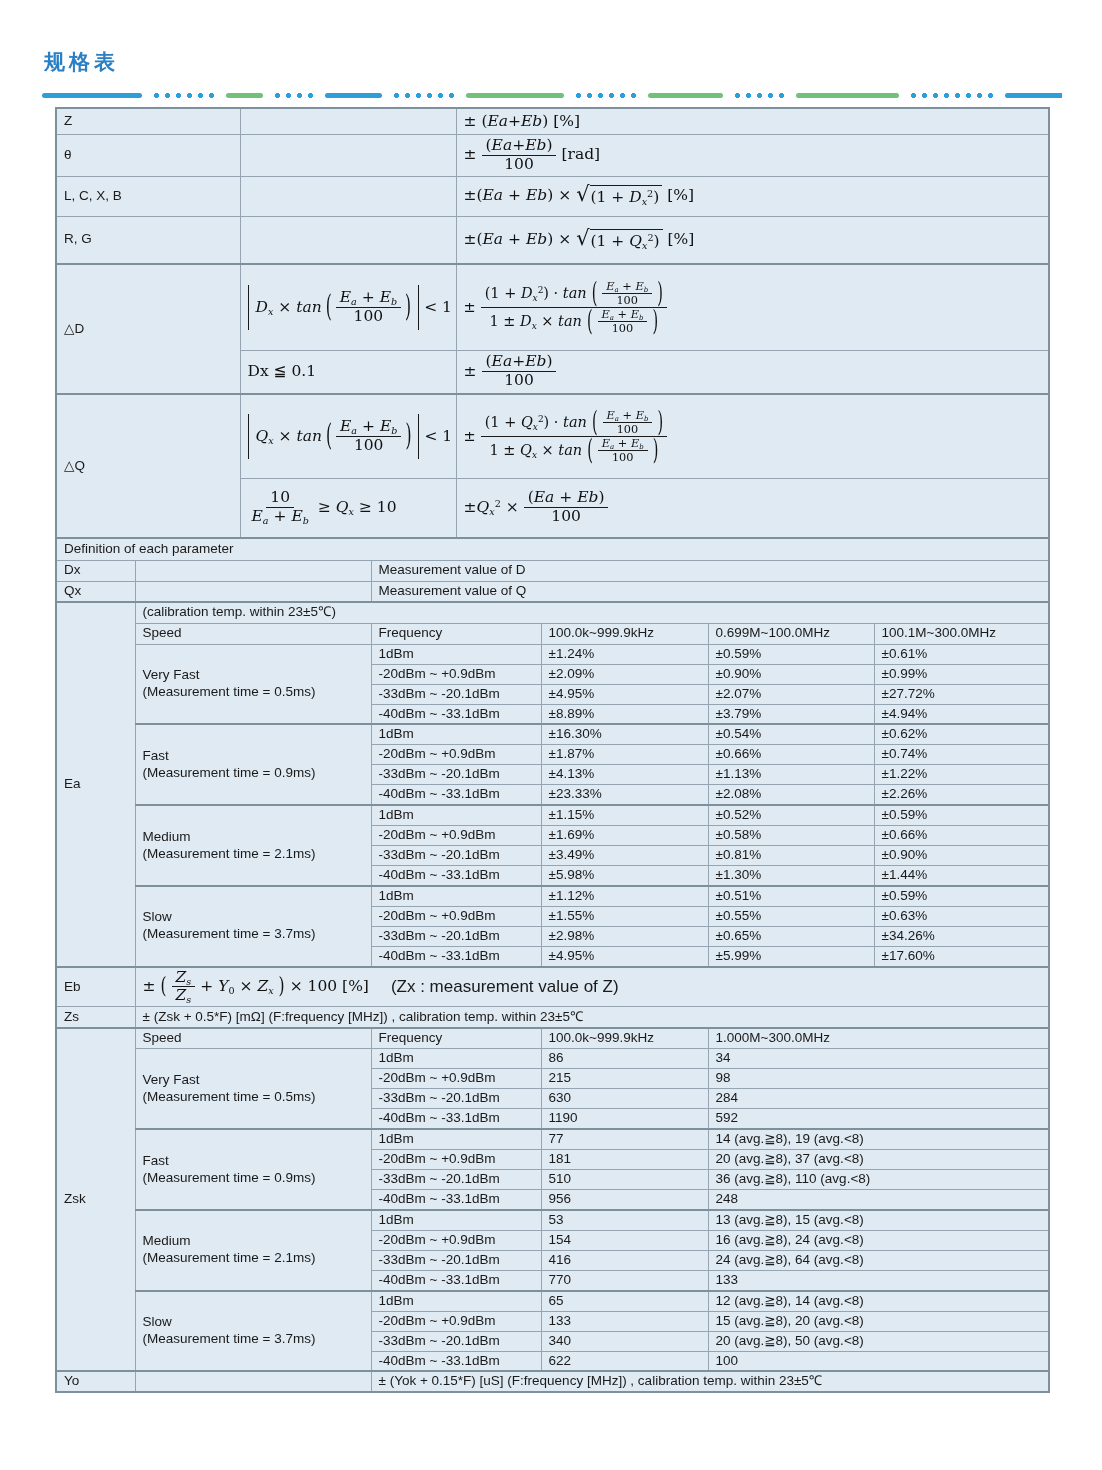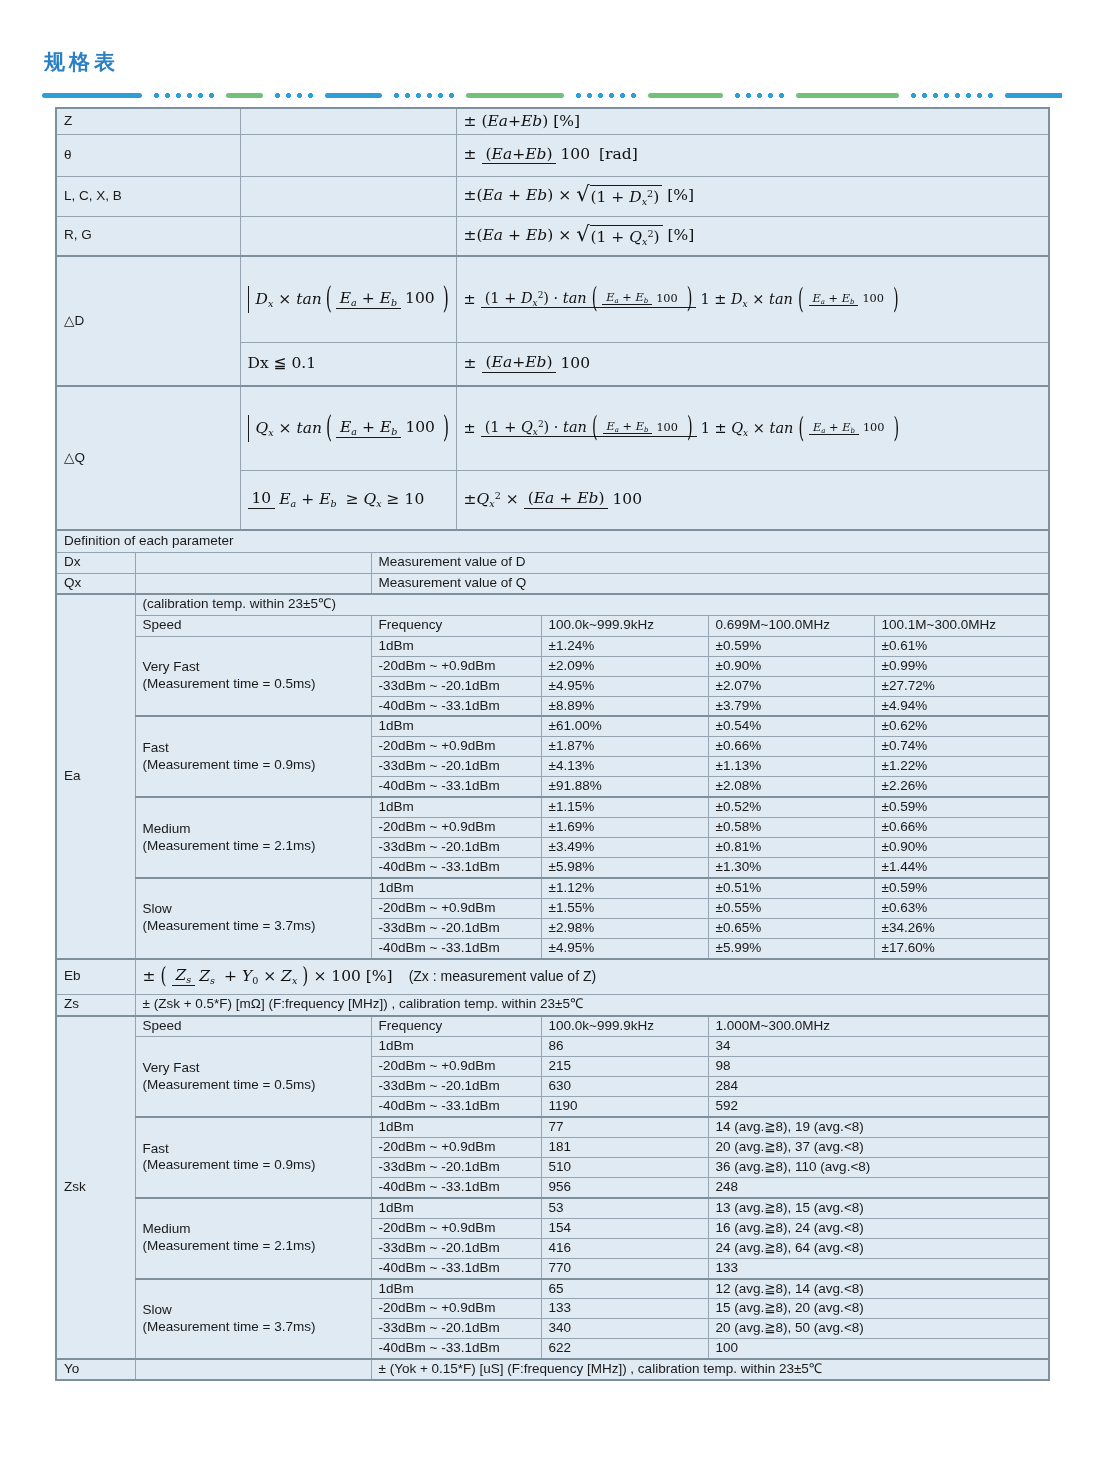--- a/index.html
+++ b/index.html
@@ -23,31 +23,31 @@
   tr.gb td{border-top:2px solid #7e909c;}
   td.sp{border-left-color:#bac8d1;}
   td.lab{vertical-align:middle;}
   .two-line span{display:block;}
   
   .math{font-family:"DejaVu Serif",serif;font-size:15.5px;color:#111;}
   .math i{font-style:italic;}
   sub{font-size:.62em;line-height:0;vertical-align:-0.35em;}
   sup{font-size:.62em;line-height:0;vertical-align:0.55em;}
   .fx{display:inline-flex;align-items:center;gap:5px;white-space:nowrap;}
-  .fr{display:inline-flex;flex-direction:row;align-items:center;vertical-align:middle;line-height:1.15;}
+  .fr{display:inline-flex;flex-direction:column;align-items:center;vertical-align:middle;line-height:1.15;}
   .fr > .n{border-bottom:1.2px solid #1a1a1a;padding:0 4px;}
   .fr > .d{padding:0 4px;}
   .fr .fr{font-size:.78em;}
   .bp{display:inline-block;transform:scaleY(1.9);transform-origin:center;font-weight:200;}
   .bp.sm{transform:scaleY(1.45);}
   .abs{display:inline-flex;align-items:center;gap:4px;border-left:1.5px solid #1a1a1a;border-right:1.5px solid #1a1a1a;padding:4px 7px;}
   .sqrt{display:inline-flex;align-items:flex-start;}
   .sqrt .radsym{font-size:1.35em;line-height:1;position:relative;top:-1px;}
   .sqrt .radi{border-top:1.3px solid #1a1a1a;padding:2px 3px 0 1px;}
-  .note{font-family:"Liberation Sans",sans-serif;font-size:14px;padding-left:16px;}
+  .note{font-family:"Liberation Sans",sans-serif;font-size:17px;padding-left:22px;}
   .fcell{display:flex;align-items:center;}
 </style>
 </head>
 <body>
 
 <div class="page">
   <h1 class="title">规格表</h1>
 
   <div class="sep">
     <span class="seg b" style="width:100px"></span>
@@ -107,21 +107,21 @@
           <span>±(<i>Ea</i> + <i>Eb</i>) ×</span>
           <span class="sqrt">
             <span class="radsym">√</span>
             <span class="radi">(1 + <i>D<sub>x</sub></i><sup>2</sup>)</span>
           </span>
           <span>[%]</span>
         </span>
       </td>
     </tr>
 
-    <tr style="height:40px">
+    <tr style="height:48px">
       <td class="blue" colspan="2">R, G</td>
       <td class="blue sp" colspan="2"></td>
       <td class="blue" colspan="4">
         <span class="math fx">
           <span>±(<i>Ea</i> + <i>Eb</i>) ×</span>
           <span class="sqrt">
             <span class="radsym">√</span>
             <span class="radi">(1 + <i>Q<sub>x</sub></i><sup>2</sup>)</span>
           </span>
           <span>[%]</span>
@@ -301,39 +301,39 @@
       <td>±3.79%</td>
       <td>±4.94%</td>
     </tr>
 
     <tr style="height:20px" class="gb">
       <td colspan="2" rowspan="4" class="two-line">
         <span>Fast</span>
             <span>(Measurement time = 0.9ms)</span>
       </td>
       <td colspan="2">1dBm</td>
-      <td>±61.00%</td>
+      <td>±16.30%</td>
       <td>±0.54%</td>
       <td>±0.62%</td>
     </tr>
     <tr style="height:20px">
       <td colspan="2">-20dBm ~ +0.9dBm</td>
       <td>±1.87%</td>
       <td>±0.66%</td>
       <td>±0.74%</td>
     </tr>
     <tr style="height:20px">
       <td colspan="2">-33dBm ~ -20.1dBm</td>
       <td>±4.13%</td>
       <td>±1.13%</td>
       <td>±1.22%</td>
     </tr>
     <tr style="height:20px">
       <td colspan="2">-40dBm ~ -33.1dBm</td>
-      <td>±91.88%</td>
+      <td>±23.33%</td>
       <td>±2.08%</td>
       <td>±2.26%</td>
     </tr>
 
     <tr style="height:20px" class="gb">
       <td colspan="2" rowspan="4" class="two-line">
         <span>Medium</span>
             <span>(Measurement time = 2.1ms)</span>
       </td>
       <td colspan="2">1dBm</td>

